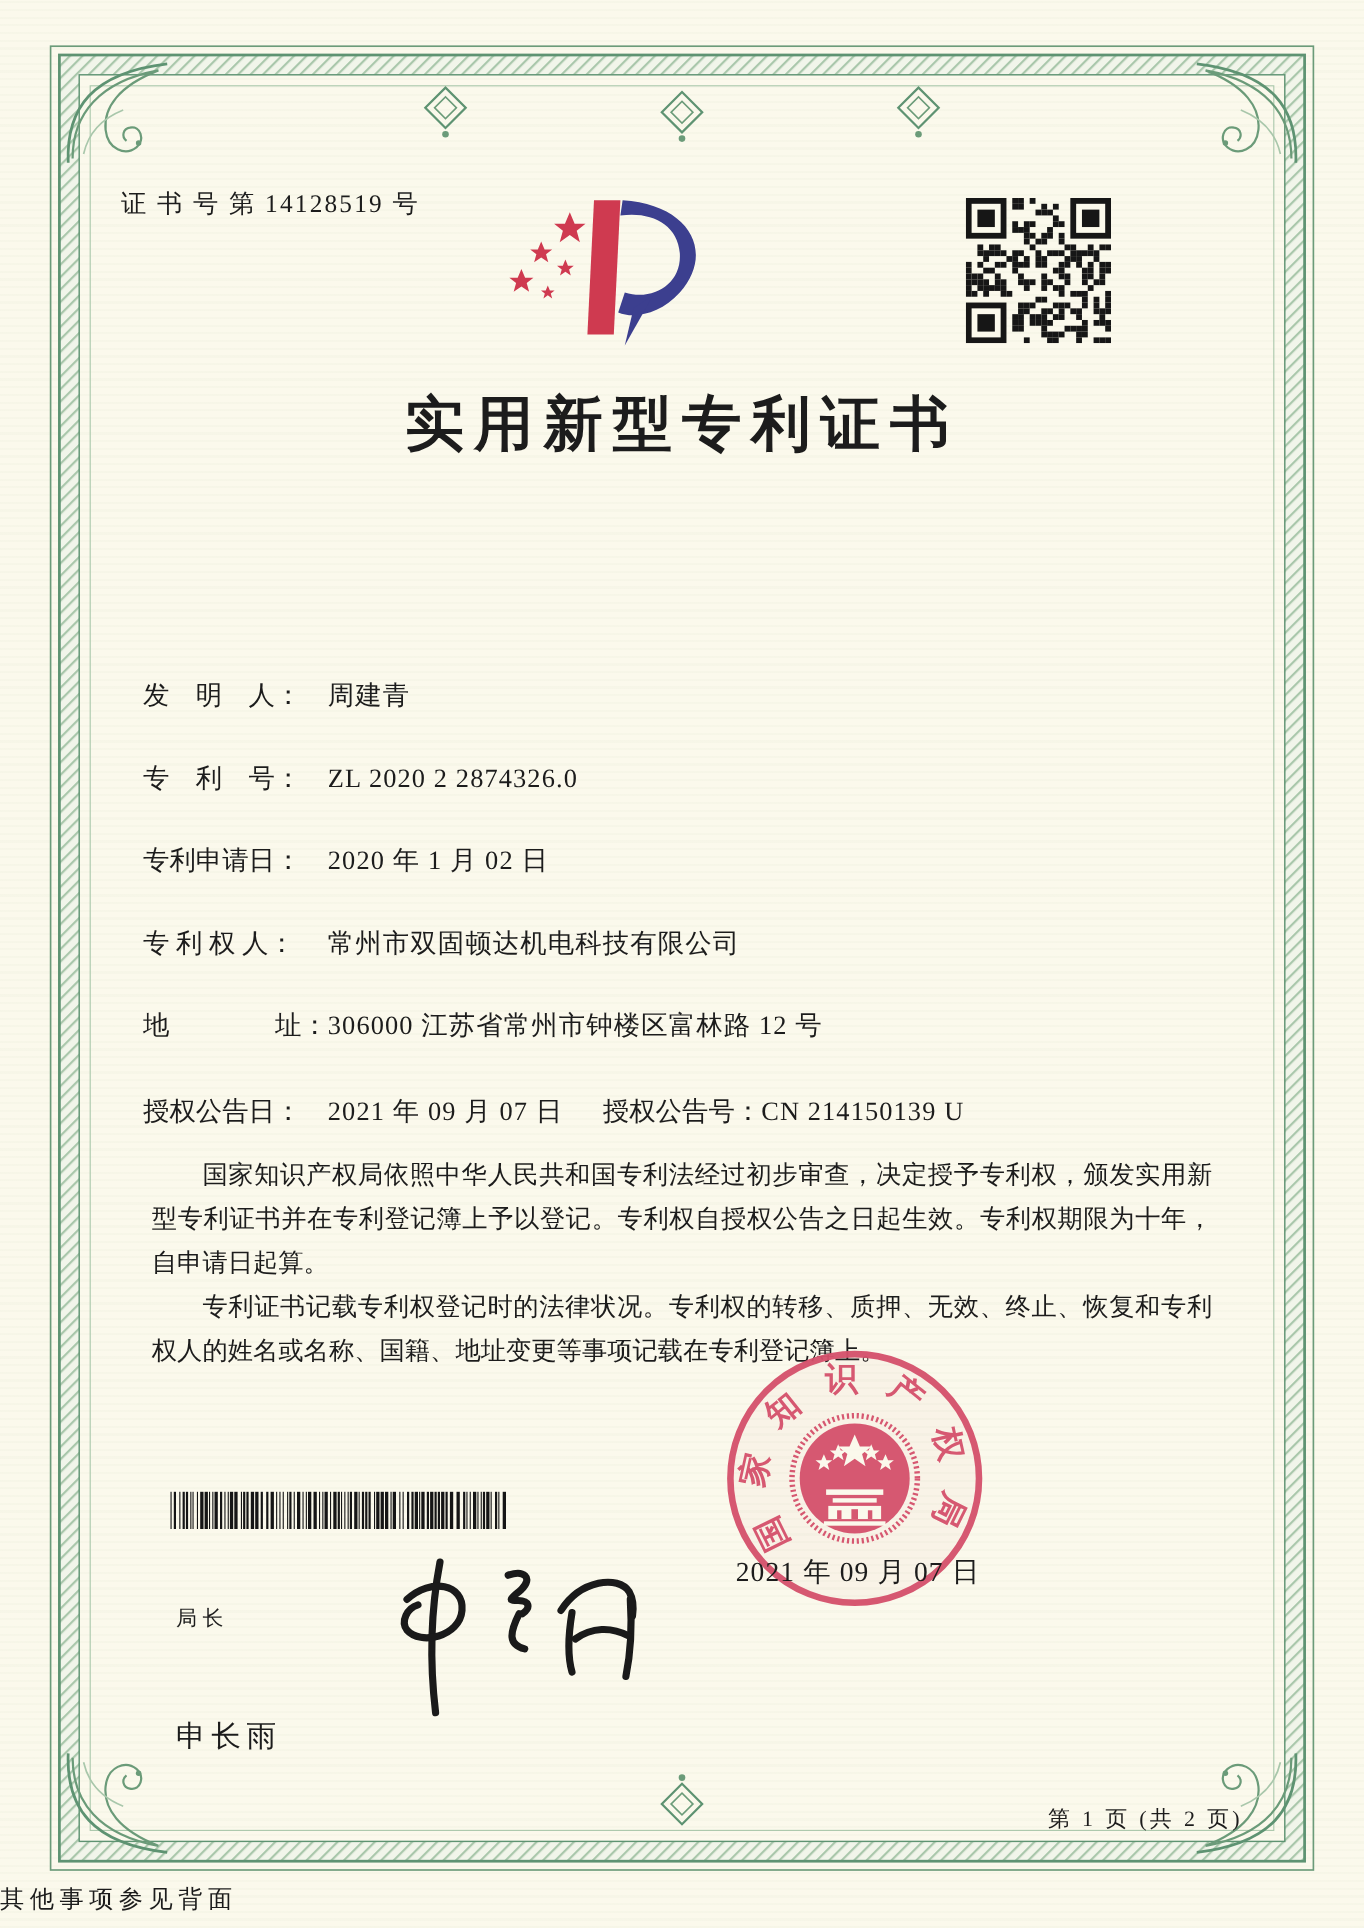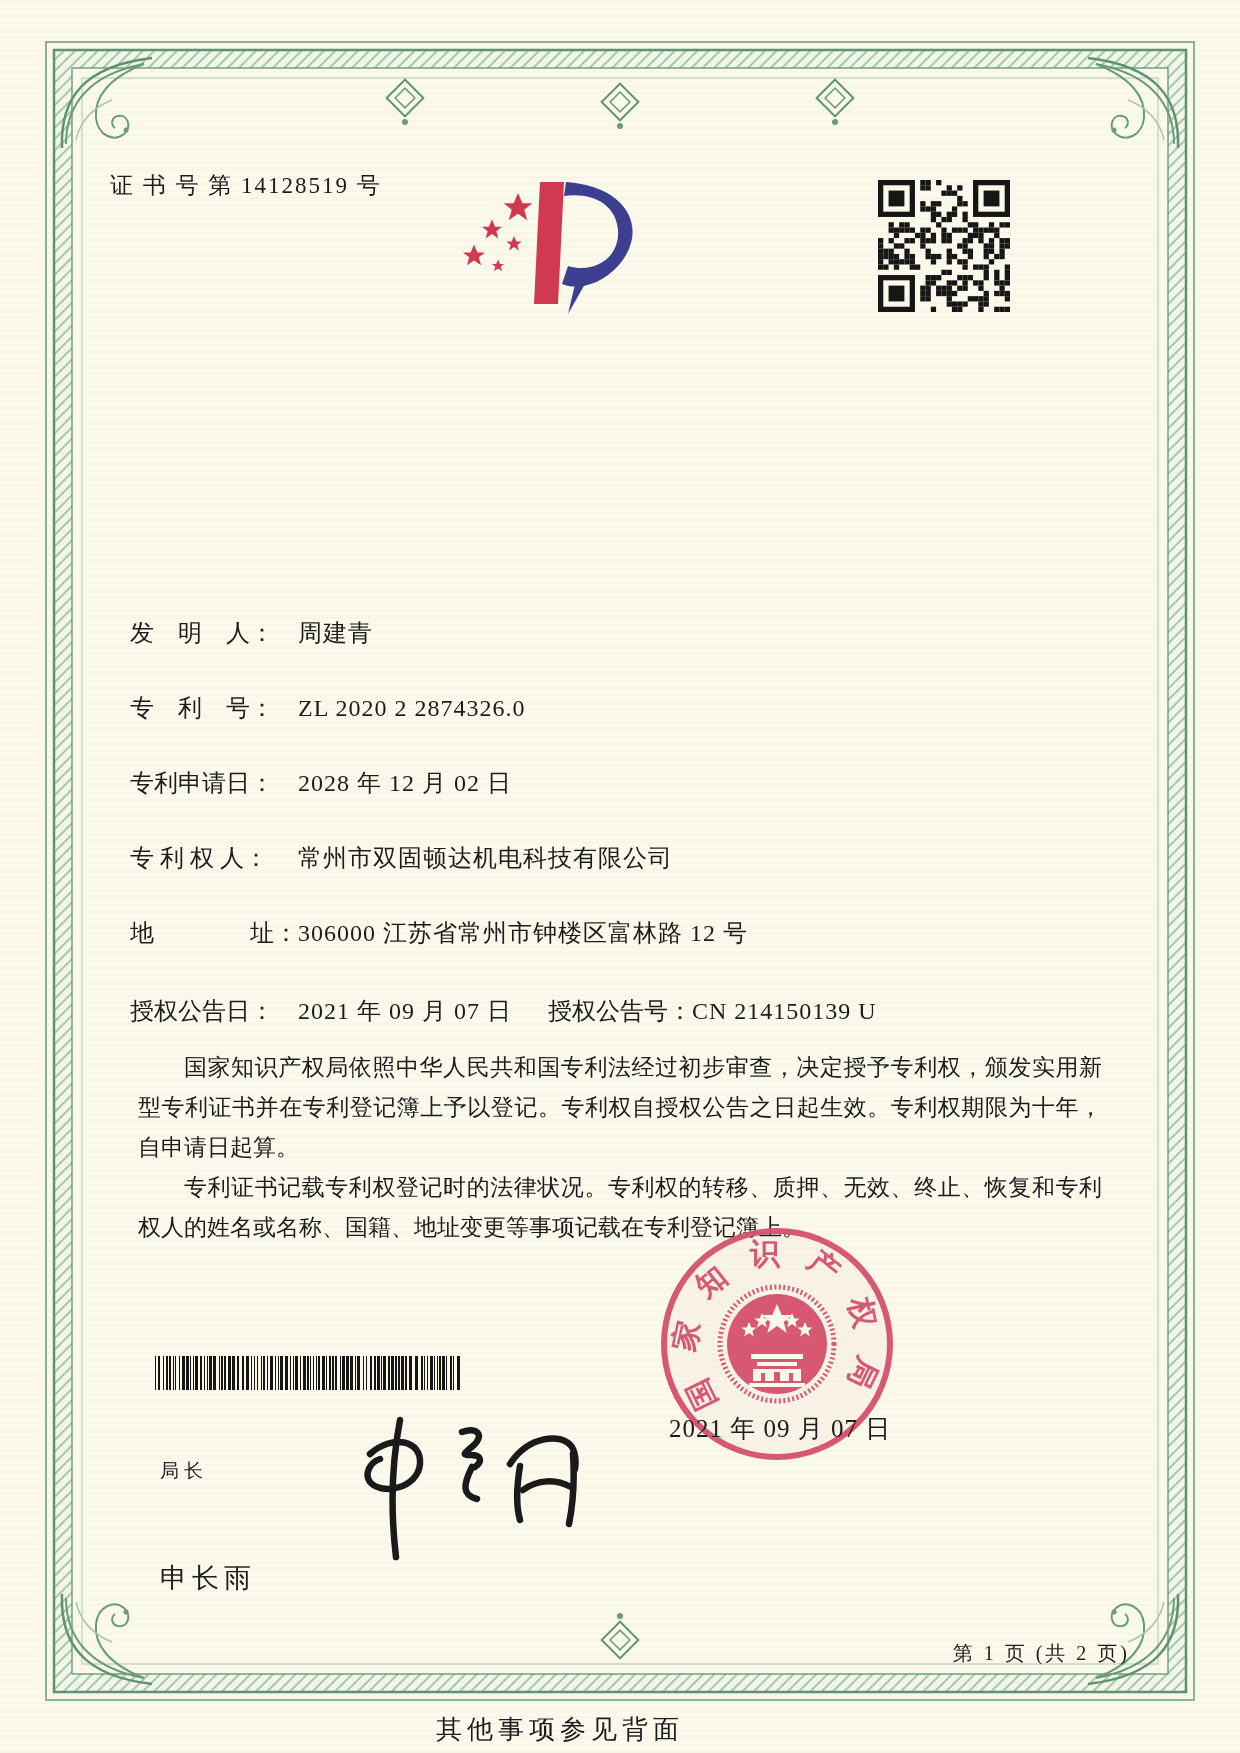--- a/index.html
+++ b/index.html
@@ -20,21 +20,21 @@
   .grant-right{position:absolute;left:418px;}
   .bodytext{left:138px;top:1048px;width:964px;font-size:23px;line-height:40px;text-align:justify;}
   .bodytext p{margin:0;text-indent:2em;}
   .barcode{left:153px;top:1356px;width:312px;height:34px;}
   .signer-title{left:160px;top:1458px;font-size:19px;letter-spacing:5px;}
   .signer-name{left:160px;top:1560px;font-size:27px;letter-spacing:5px;}
   .signature{left:322px;top:1402px;width:270px;height:180px;}
   .seal{left:655px;top:1222px;width:244px;height:244px;opacity:.95;}
   .seal-date{left:640px;top:1412px;width:280px;text-align:center;font-size:25px;letter-spacing:1px;}
   .page-footer{left:0;top:1640px;width:1130px;text-align:right;font-size:20px;letter-spacing:3px;}
-  .back-note{left:0;top:1712px;width:1120px;text-align:center;font-size:26px;letter-spacing:5px;}
+  .back-note{left:0;top:1712px;width:1120px;text-align:left;font-size:22px;letter-spacing:5px;}
 </style>
 </head>
 <body>
 
 <div class="page">
 
   <svg class="abs frame-svg" viewBox="0 0 1240 1753" xmlns="http://www.w3.org/2000/svg">
     <defs>
       <pattern id="hatch" width="8" height="8" patternUnits="userSpaceOnUse" patternTransform="rotate(45)">
         <rect width="8" height="8" fill="#f1f5ea"></rect>
@@ -288,29 +288,30 @@
       <rect fill="#fbf9ec" x="5.28" y="5.28" width="26.400000000000002" height="26.400000000000002"></rect>
       <rect x="10.56" y="10.56" width="15.84" height="15.84"></rect>
       <rect x="95.04" y="0" width="36.96" height="36.96"></rect>
       <rect fill="#fbf9ec" x="100.32000000000001" y="5.28" width="26.400000000000002" height="26.400000000000002"></rect>
       <rect x="105.60000000000001" y="10.56" width="15.84" height="15.84"></rect>
       <rect x="0" y="95.04" width="36.96" height="36.96"></rect>
       <rect fill="#fbf9ec" x="5.28" y="100.32000000000001" width="26.400000000000002" height="26.400000000000002"></rect>
       <rect x="10.56" y="105.60000000000001" width="15.84" height="15.84"></rect>
     </svg>
 
+  <div class="abs title">实用新型专利证书</div>
 
   <div class="abs field" style="top:616px">
     <span class="flabel">发　明　人：</span><span class="fvalue">周建青</span>
   </div>
   <div class="abs field" style="top:691px">
     <span class="flabel">专　利　号：</span><span class="fvalue">ZL 2020 2 2874326.0</span>
   </div>
   <div class="abs field" style="top:766px">
-    <span class="flabel">专利申请日：</span><span class="fvalue">2028 年 12 月 02 日</span>
+    <span class="flabel">专利申请日：</span><span class="fvalue">2020 年 1 月 02 日</span>
   </div>
   <div class="abs field" style="top:841px">
     <span class="flabel">专 利 权 人：</span><span class="fvalue">常州市双固顿达机电科技有限公司</span>
   </div>
   <div class="abs field" style="top:916px">
     <span class="flabel">地　　　　址：</span><span class="fvalue">306000 江苏省常州市钟楼区富林路 12 号</span>
   </div>
   <div class="abs field" style="top:994px">
     <span class="flabel">授权公告日：</span><span class="fvalue">2021 年 09 月 07 日</span>
     <span class="grant-right">

